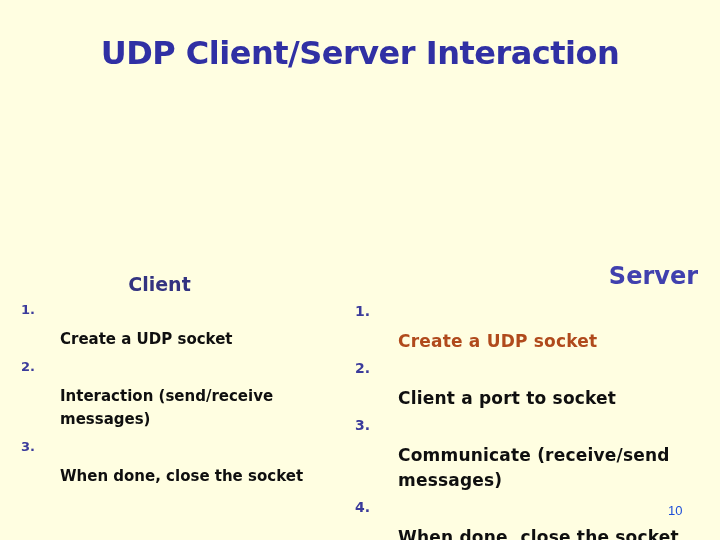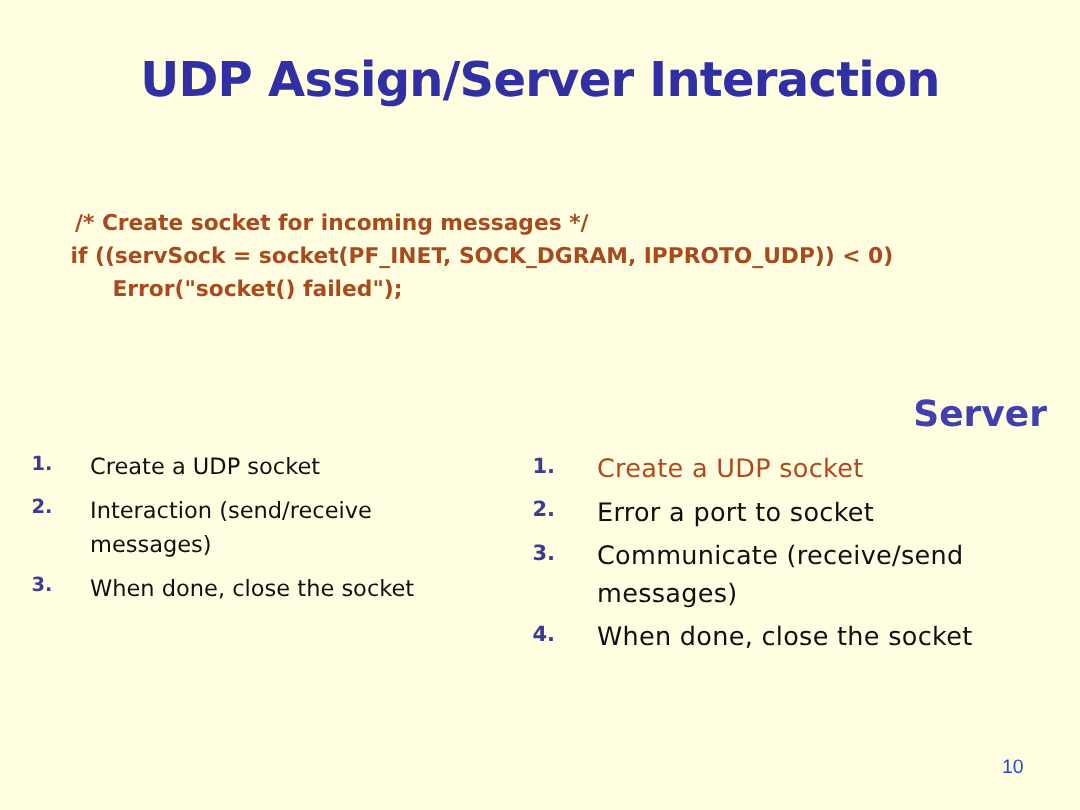--- a/index.html
+++ b/index.html
@@ -89,51 +89,48 @@
 
   .num {
     flex: 0 0 auto;
     font-weight: bold;
     color: #3B3B9B;
   }
   .client-list .num { width: 39px; font-size: 13px; padding-top: 2px; }
   .server-list .num { width: 43px; font-size: 14px; padding-top: 2px; }
 
   .txt {
-    font-weight: normal;
+    font-weight: bold;
     color: #0F0F0F;
     white-space: pre-line;
+    margin-top: 28px;
   }
   .client-list .txt { font-size: 15px; line-height: 23.5px; }
   .server-list .txt { font-size: 17px; line-height: 25px; letter-spacing: 0.2px; }
   .txt.highlight { color: #B04A1C; }
 
   
   .page-number {
     position: absolute;
     left: 668px;
     top: 503px;
     font-family: "Liberation Sans", sans-serif;
     font-size: 13px;
     color: #1d4ed8;
   }
 </style>
 </head>
 <body>
 
 <div class="slide">
 
-  <h1 class="title">UDP Assign/Server Interaction</h1>
+  <h1 class="title">UDP Client/Server Interaction</h1>
 
-  <div class="code-block">
-    <div class="code-line comment">/* Create socket for incoming messages */</div>
-    <div class="code-line">if ((servSock = socket(PF_INET, SOCK_DGRAM, IPPROTO_UDP)) &lt; 0)</div>
-    <div class="code-line indented">Error("socket() failed");</div>
-  </div>
 
+  <div class="client-heading">Client</div>
 
   <div class="list client-list">
     <div class="row">
       <span class="num">1.</span>
       <span class="txt">Create a UDP socket</span>
     </div>
     <div class="row">
       <span class="num">2.</span>
       <span class="txt">Interaction (send/receive
 messages)</span>
@@ -146,21 +143,21 @@
 
   <div class="server-heading">Server</div>
 
   <div class="list server-list">
     <div class="row">
       <span class="num">1.</span>
       <span class="txt highlight">Create a UDP socket</span>
     </div>
     <div class="row">
       <span class="num">2.</span>
-      <span class="txt">Error a port to socket</span>
+      <span class="txt">Client a port to socket</span>
     </div>
     <div class="row">
       <span class="num">3.</span>
       <span class="txt">Communicate (receive/send
 messages)</span>
     </div>
     <div class="row">
       <span class="num">4.</span>
       <span class="txt">When done, close the socket</span>
     </div>

